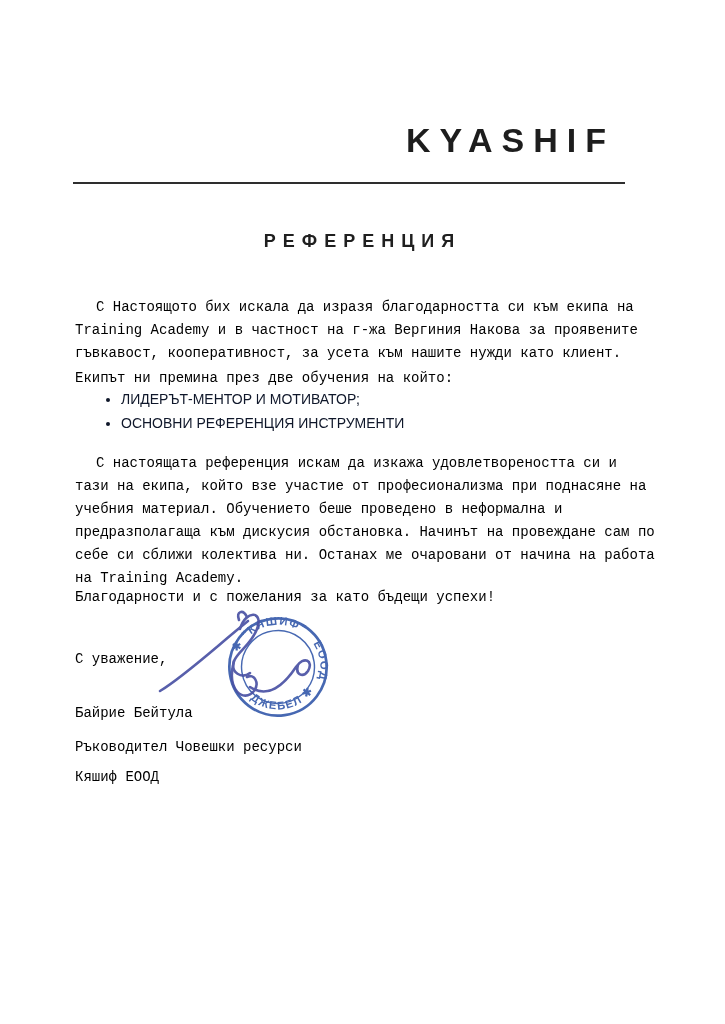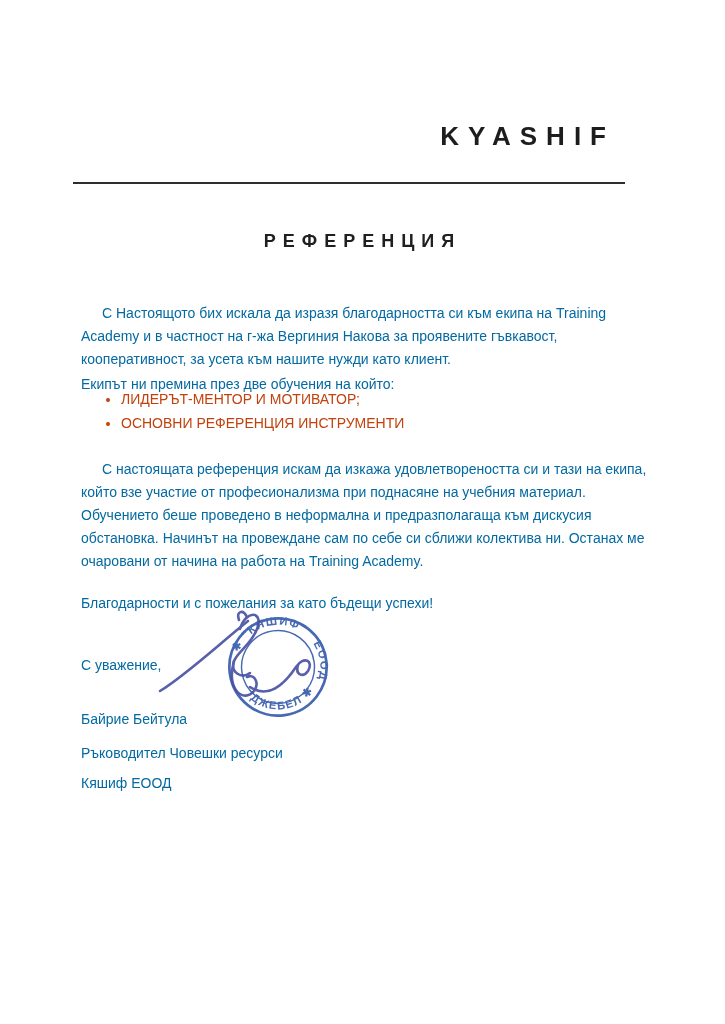--- a/index.html
+++ b/index.html
@@ -9,21 +9,21 @@
     height: 1024px;
     background: #ffffff;
     font-family: "Liberation Sans", sans-serif;
     color: #2d2d2d;
     overflow: hidden;
   }
   .logo {
     position: absolute;
     top: 121px;
     right: 110px;
-    font-size: 26px;
+    font-size: 34px;
     font-weight: bold;
     letter-spacing: 9px;
     color: #1d1d1d;
   }
   .rule {
     position: absolute;
     top: 182px;
     left: 73px;
     width: 552px;
     height: 2px;
@@ -38,38 +38,39 @@
     text-align: center;
     font-size: 18px;
     font-weight: bold;
     letter-spacing: 7px;
     color: #1f1f1f;
   }
   .p {
     position: absolute;
     left: 75px;
     width: 580px;
-    margin: 6px;
+    margin: 0;
     font-size: 14px;
     line-height: 23px;
-    color: #0369a1;
+    color: #000000;
+    font-family: Liberation Mono, monospace;
   }
   .indent { text-indent: 21px; }
   .p1 { top: 296px; }
   .p2 { top: 367px; }
   .bullets {
     position: absolute;
     left: 97px;
     top: 388px;
     width: 480px;
     margin: 0;
     padding: 0 0 0 24px;
     font-size: 14px;
     line-height: 23.5px;
-    color: #c2410c;
+    color: #0f172a;
   }
   .p3 { top: 452px; }
   .p4 { top: 586px; }
   .salutation { top: 648px; width: 200px; }
   .name { top: 702px; }
   .role { top: 736px; }
   .company { top: 766px; }
   .stamp {
     position: absolute;
     left: 224px;

